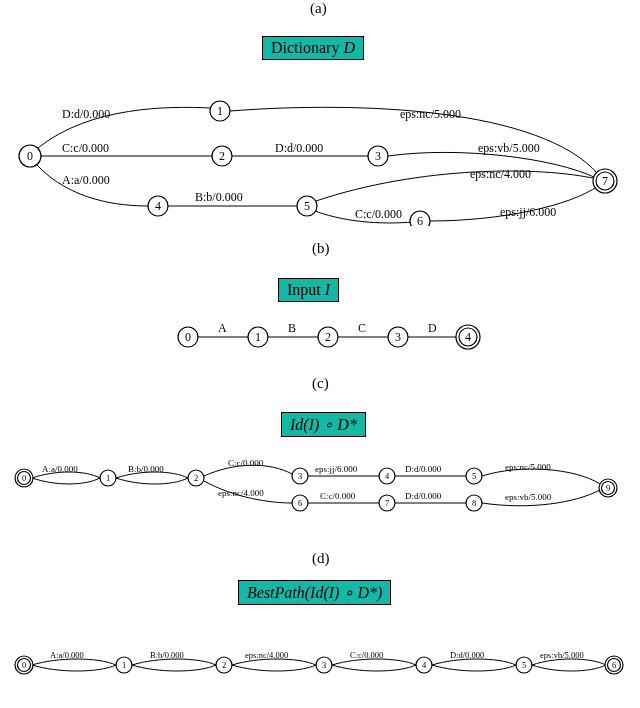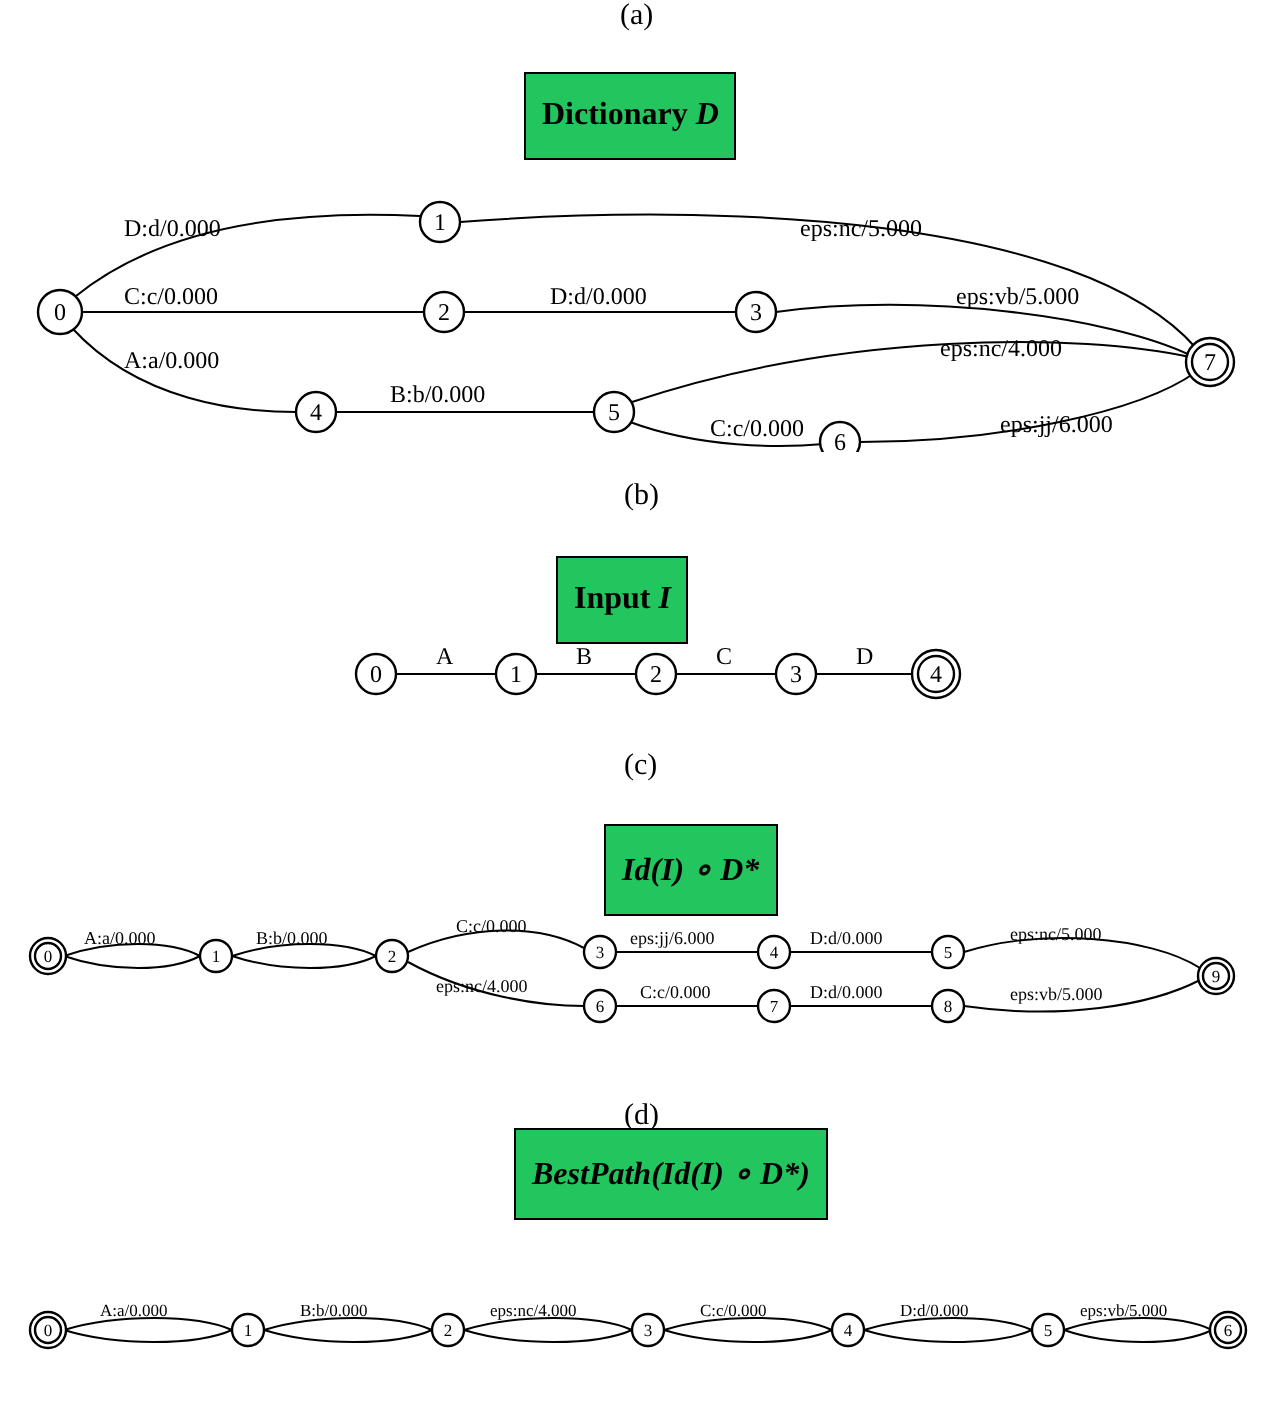--- a/index.html
+++ b/index.html
@@ -16,25 +16,24 @@
     background: #fff;
   }
   .figlabel {
     position: absolute;
     font-size: 15px;
     text-align: center;
   }
   .boxed {
     position: absolute;
     border: 1px solid #000;
-    padding: 12px 8px;
+    padding: 2px 8px;
     font-size: 16px;
     font-style: italic;
-    background: #22c55e;
-    font-weight: bold;
+    background: #14b8a6;
   }
   .boxed .upright { font-style: normal; }
   svg { position: absolute; left: 0; }
   svg text { font-family: "Times New Roman", Times, serif; }
   .node {
     fill: #fff;
     stroke: #000;
     stroke-width: 1.2;
   }
   .node-dbl {
@@ -149,21 +148,21 @@
   <text x="328" y="29" text-anchor="middle" class="nlabel">2</text>
   <circle cx="398" cy="25" r="10" class="node"></circle>
   <text x="398" y="29" text-anchor="middle" class="nlabel">3</text>
   <circle cx="468" cy="25" r="12" class="node-dbl"></circle>
   <circle cx="468" cy="25" r="9" class="node-dbl"></circle>
   <text x="468" y="29" text-anchor="middle" class="nlabel">4</text>
 </svg>
 
 <div class="figlabel" style="left:312px; top:375px;">(c)</div>
 
-<div class="boxed" style="left:281px; top:412px; font-style: italic; margin-left: 21px;">
+<div class="boxed" style="left:281px; top:412px; font-style: italic;">
   <span>Id(I) ∘ D*</span>
 </div>
 
 <svg width="640" height="80" style="top:448px;">
 
   <path d="M32,30 C55,22 85,22 100,30" fill="none" stroke="#000"></path>
   <path d="M32,30 C55,38 85,38 100,30" fill="none" stroke="#000"></path>
   <text x="42" y="24" class="esmall">A:a/0.000</text>
 
   <path d="M116,30 C140,22 172,22 188,30" fill="none" stroke="#000"></path>
@@ -215,21 +214,21 @@
   <circle cx="474" cy="55" r="8" class="node"></circle>
   <text x="474" y="58" text-anchor="middle" class="etiny">8</text>
 
   <circle cx="608" cy="40" r="9" class="node-dbl"></circle>
   <circle cx="608" cy="40" r="6.5" class="node-dbl"></circle>
   <text x="608" y="43" text-anchor="middle" class="etiny">9</text>
 </svg>
 
 <div class="figlabel" style="left:312px; top:550px;">(d)</div>
 
-<div class="boxed" style="left:238px; top:564px;margin-left:19px;">
+<div class="boxed" style="left:238px; top:580px;">
   <span>BestPath(Id(I) ∘ D*)</span>
 </div>
 
 <svg width="640" height="50" style="top:640px;">
 
   <path d="M32,25 C58,17 98,17 116,25" fill="none" stroke="#000"></path>
   <path d="M32,25 C58,33 98,33 116,25" fill="none" stroke="#000"></path>
   <text x="50" y="18" class="etiny">A:a/0.000</text>
 
   <path d="M132,25 C158,17 198,17 216,25" fill="none" stroke="#000"></path>

